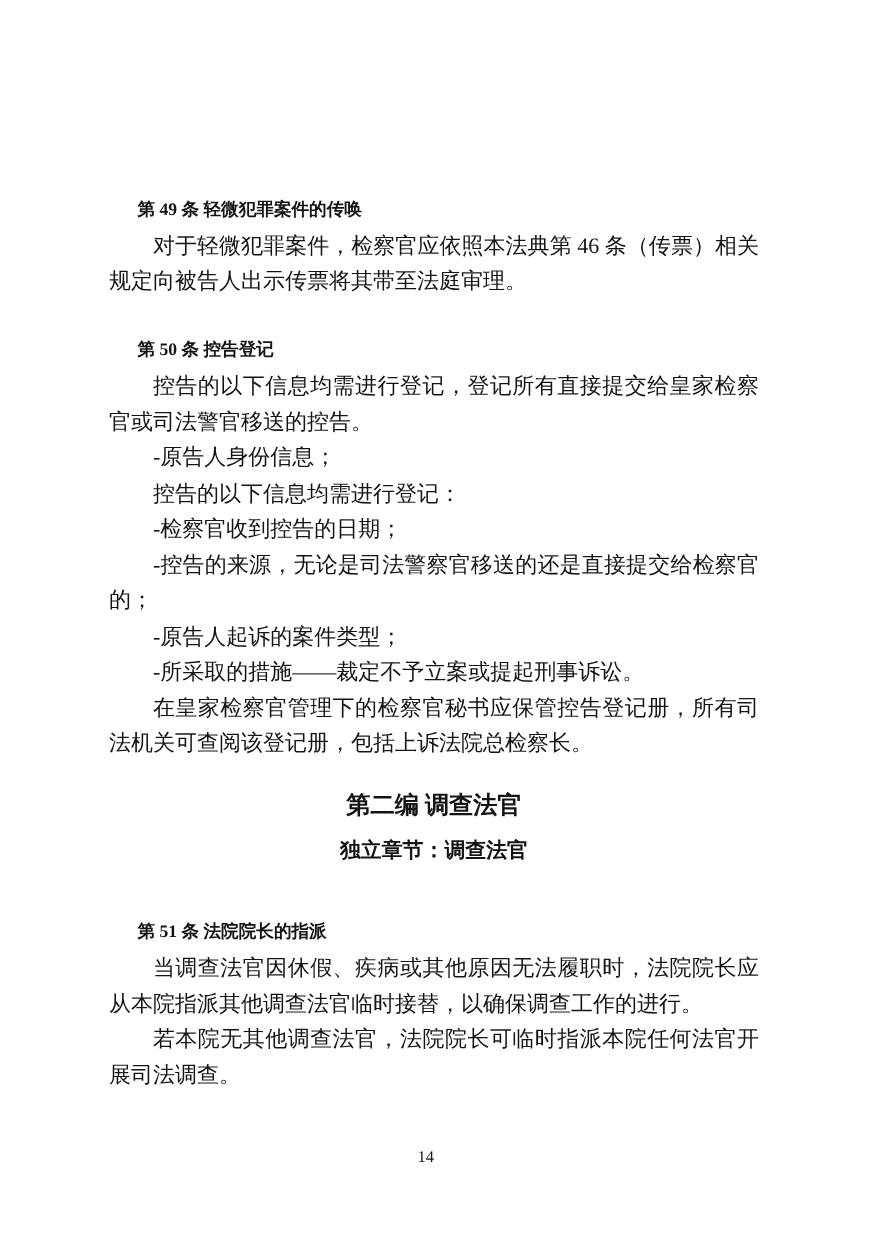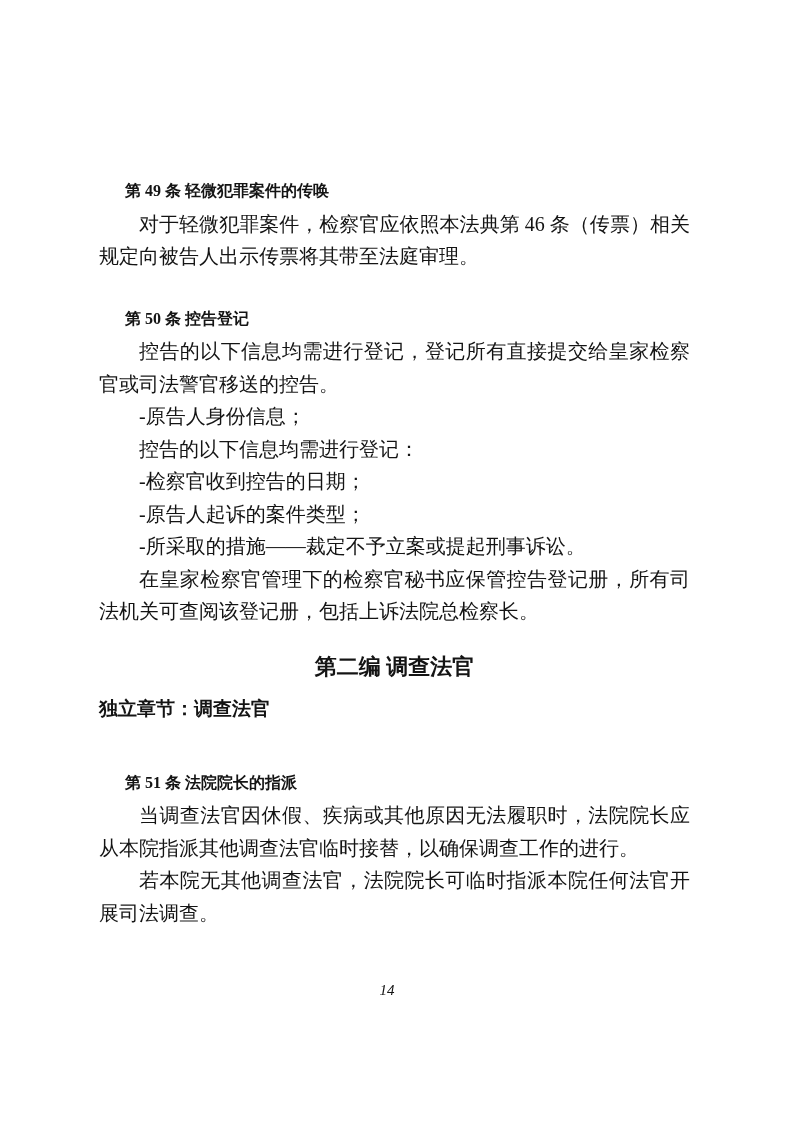--- a/index.html
+++ b/index.html
@@ -44,32 +44,31 @@
     margin-top: 18px;
     font-size: 22px;
     font-weight: bold;
     line-height: 42px;
     text-align: center;
   }
   .chapter-heading {
     font-size: 19px;
     font-weight: bold;
     line-height: 42px;
-    text-align: left;
+    text-align: center;
   }
 
   .page-footer {
     position: absolute;
-    top: 980px;
+    top: 1042px;
     left: 0;
     width: 747px;
     box-sizing: border-box;
     padding-left: 27px;
     text-align: center;
-    font-style: italic;
   }
   .page-number {
     font-size: 15px;
     line-height: 20px;
     color: #141414;
   }
 </style>
 </head>
 <body>
 
@@ -79,20 +78,21 @@
     <h3 class="article-heading">第 49 条 轻微犯罪案件的传唤</h3>
     <p class="body-para">对于轻微犯罪案件，检察官应依照本法典第 46 条（传票）相关规定向被告人出示传票将其带至法庭审理。</p>
   </section>
 
   <section>
     <h3 class="article-heading gap-50">第 50 条 控告登记</h3>
     <p class="body-para">控告的以下信息均需进行登记，登记所有直接提交给皇家检察官或司法警官移送的控告。</p>
     <p class="body-para">-原告人身份信息；</p>
     <p class="body-para">控告的以下信息均需进行登记：</p>
     <p class="body-para">-检察官收到控告的日期；</p>
+    <p class="body-para">-控告的来源，无论是司法警察官移送的还是直接提交给检察官的；</p>
     <p class="body-para">-原告人起诉的案件类型；</p>
     <p class="body-para">-所采取的措施——裁定不予立案或提起刑事诉讼。</p>
     <p class="body-para">在皇家检察官管理下的检察官秘书应保管控告登记册，所有司法机关可查阅该登记册，包括上诉法院总检察长。</p>
   </section>
 
   <h1 class="part-heading">第二编 调查法官</h1>
 
   <h2 class="chapter-heading">独立章节：调查法官</h2>
 
   <section>

